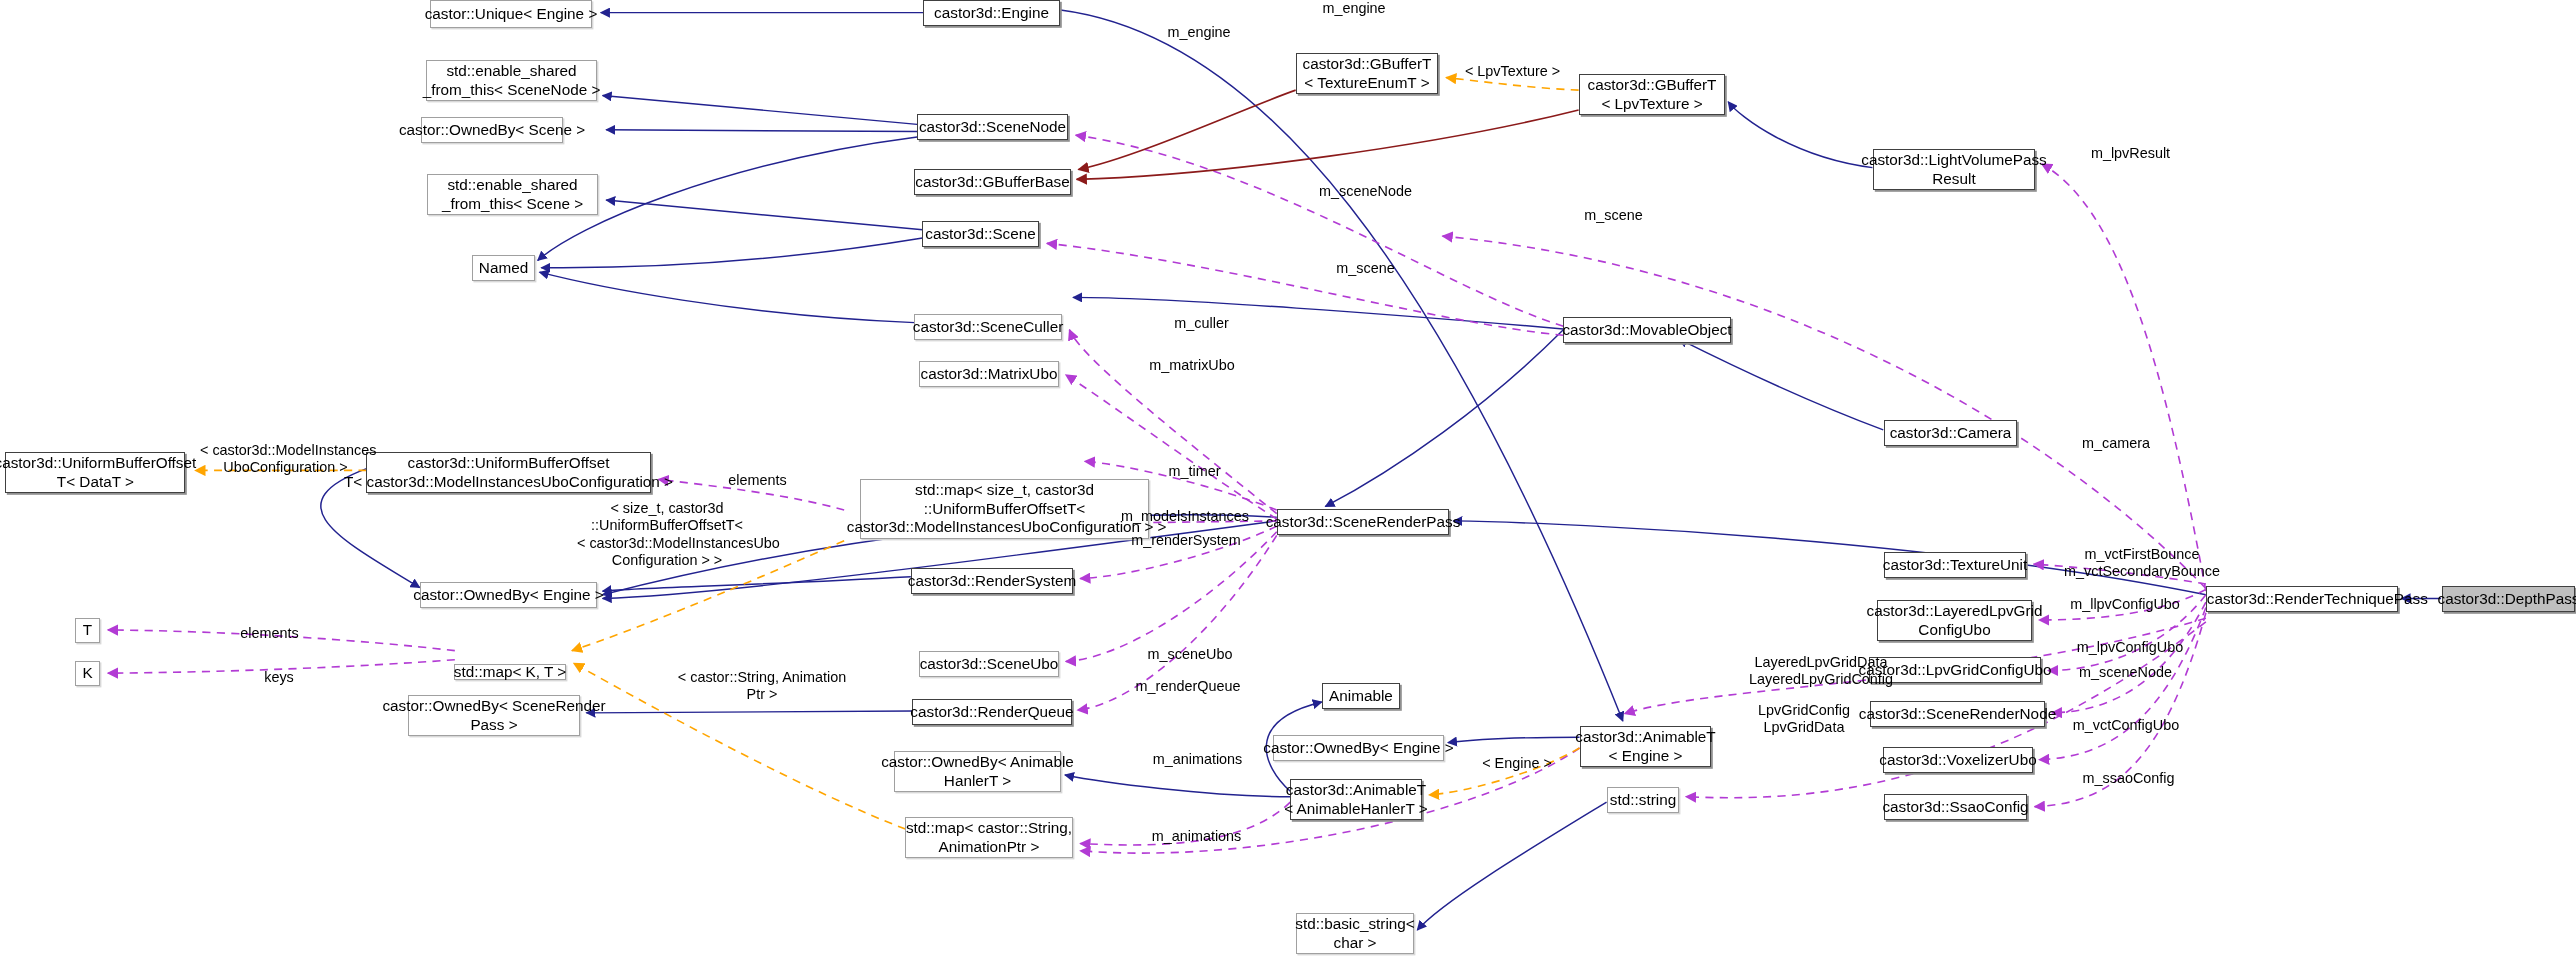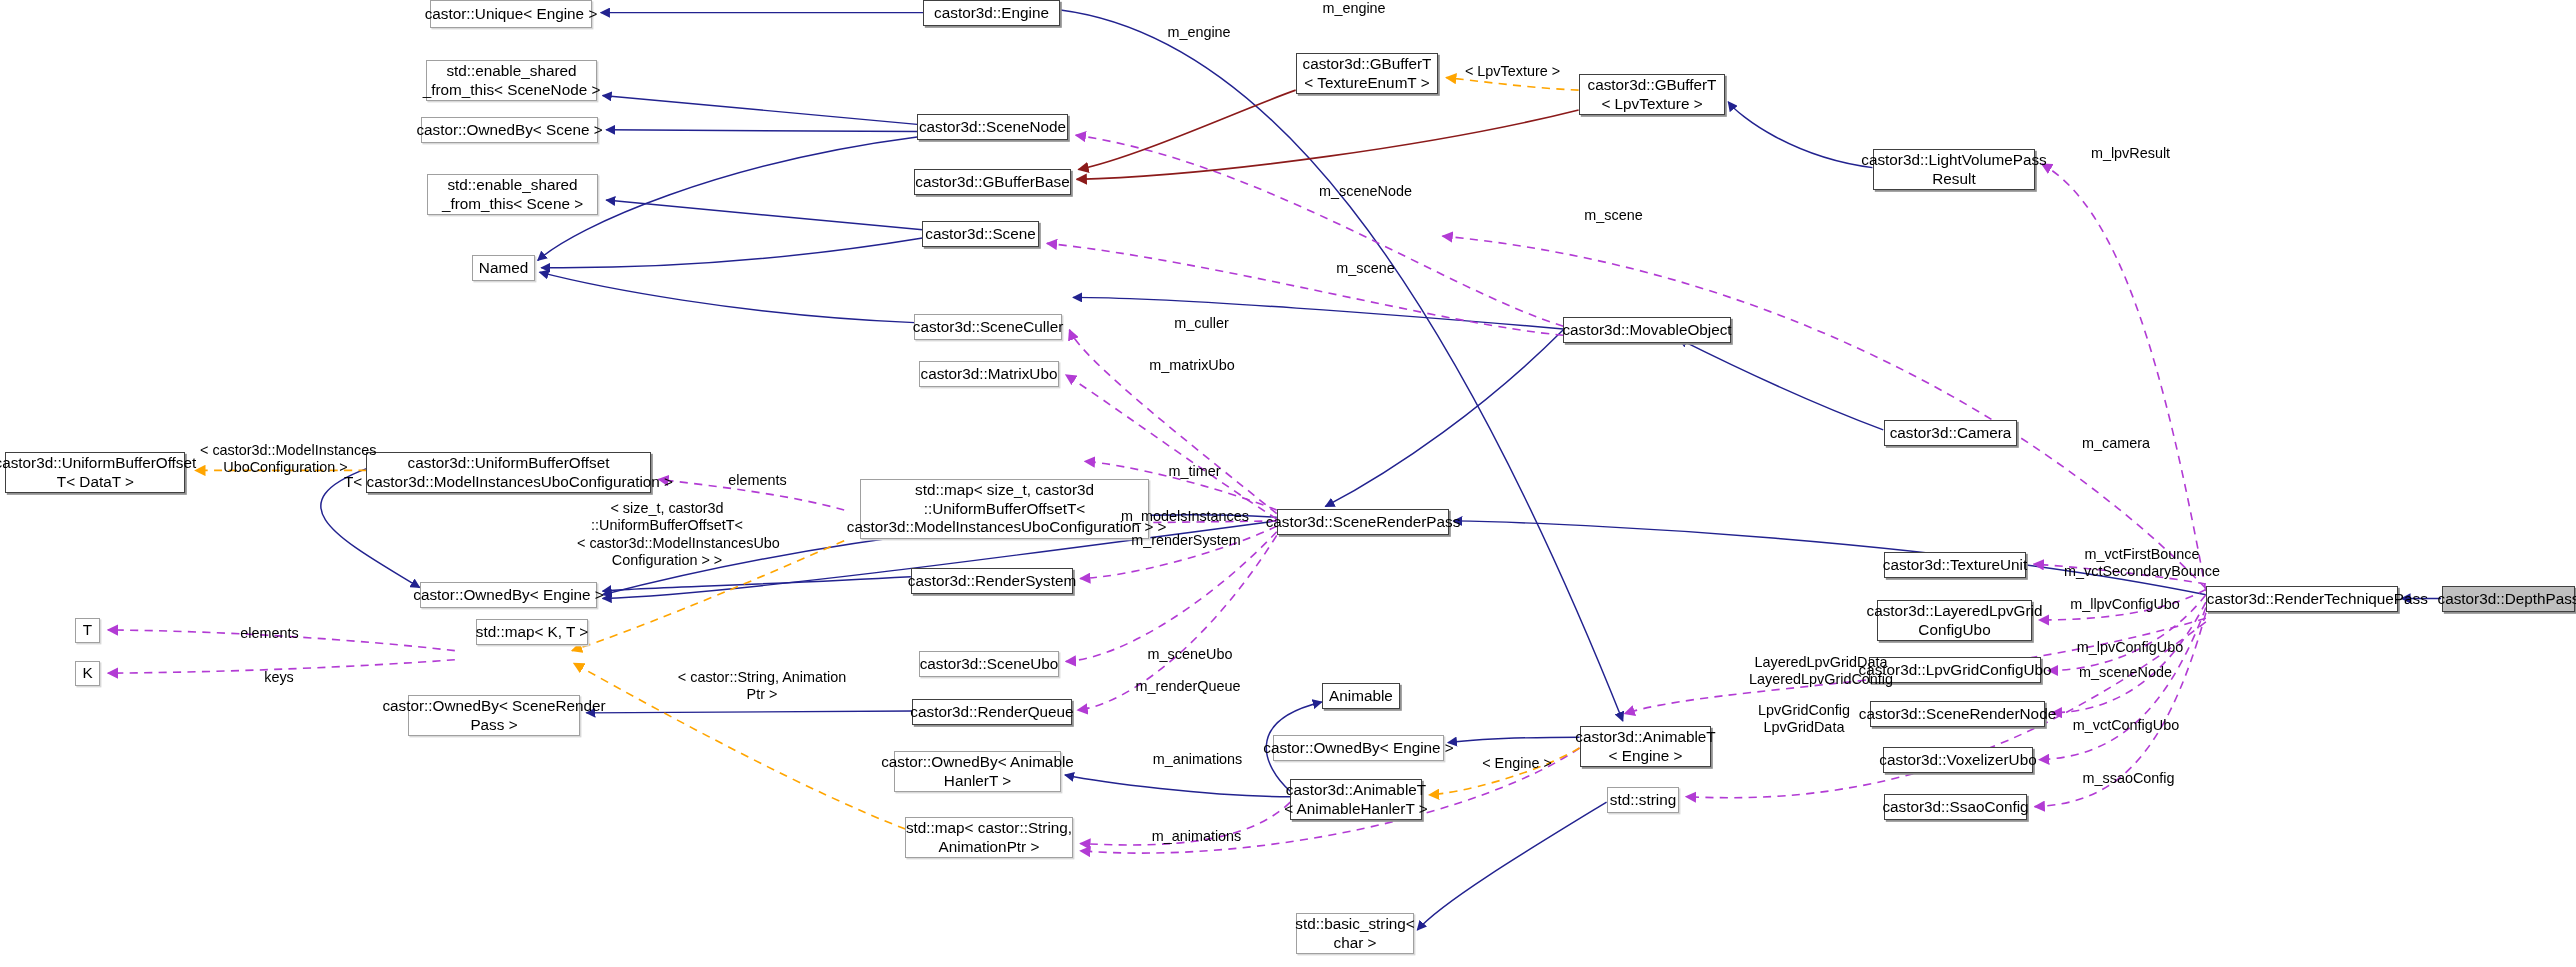--- a/index.html
+++ b/index.html
@@ -151,21 +151,21 @@
 
   <div id="nodes">
       <div class="node thin" style="left: 430px; top: 0px; width: 162px; height: 28px;">castor::Unique&lt; Engine &gt;</div>
       <div class="node bold" style="left: 923px; top: 0px; width: 137px; height: 26px;">castor3d::Engine</div>
       <div class="node thin" style="left: 426px; top: 60px; width: 171px; height: 41px;">std::enable_shared
 _from_this&lt; SceneNode &gt;</div>
       <div class="node bold" style="left: 1296px; top: 53px; width: 142px; height: 41px;">castor3d::GBufferT
 &lt; TextureEnumT &gt;</div>
       <div class="node bold" style="left: 1579px; top: 74px; width: 146px; height: 41px;">castor3d::GBufferT
 &lt; LpvTexture &gt;</div>
-      <div class="node thin" style="left: 421px; top: 117px; width: 177px; height: 26px;">castor::OwnedBy&lt; Scene &gt;</div>
+      <div class="node thin" style="left: 421px; top: 117px; width: 142px; height: 26px;">castor::OwnedBy&lt; Scene &gt;</div>
       <div class="node bold" style="left: 917px; top: 114px; width: 151px; height: 26px;">castor3d::SceneNode</div>
       <div class="node thin" style="left: 427px; top: 174px; width: 171px; height: 41px;">std::enable_shared
 _from_this&lt; Scene &gt;</div>
       <div class="node bold" style="left: 914px; top: 169px; width: 157px; height: 26px;">castor3d::GBufferBase</div>
       <div class="node bold" style="left: 1873px; top: 149px; width: 162px; height: 41px;">castor3d::LightVolumePass
 Result</div>
       <div class="node bold" style="left: 922px; top: 221px; width: 117px; height: 26px;">castor3d::Scene</div>
       <div class="node thin" style="left: 472px; top: 255px; width: 63px; height: 26px;">Named</div>
       <div class="node thin" style="left: 914px; top: 314px; width: 148px; height: 26px;">castor3d::SceneCuller</div>
       <div class="node bold" style="left: 1563px; top: 317px; width: 168px; height: 26px;">castor3d::MovableObject</div>
@@ -182,21 +182,21 @@
       <div class="node bold" style="left: 1277px; top: 509px; width: 172px; height: 26px;">castor3d::SceneRenderPass</div>
       <div class="node bold" style="left: 1884px; top: 552px; width: 142px; height: 26px;">castor3d::TextureUnit</div>
       <div class="node bold" style="left: 2206px; top: 586px; width: 192px; height: 26px; padding-left: 36px;">castor3d::RenderTechniquePass</div>
       <div class="node current" style="left: 2442px; top: 586px; width: 133px; height: 26px;">castor3d::DepthPass</div>
       <div class="node thin" style="left: 420px; top: 582px; width: 177px; height: 26px;">castor::OwnedBy&lt; Engine &gt;</div>
       <div class="node bold" style="left: 911px; top: 568px; width: 162px; height: 26px;">castor3d::RenderSystem</div>
       <div class="node bold" style="left: 1877px; top: 600px; width: 155px; height: 41px; text-align: center;">castor3d::LayeredLpvGrid
 ConfigUbo</div>
       <div class="node thin" style="left: 75px; top: 618px; width: 25px; height: 25px;">T</div>
       <div class="node bold" style="left: 1869px; top: 657px; width: 172px; height: 26px;">castor3d::LpvGridConfigUbo</div>
-      <div class="node thin" style="left: 454px; top: 619px; width: 112px; height: 26px; margin-left: 22px;">std::map&lt; K, T &gt;</div>
+      <div class="node thin" style="left: 454px; top: 664px; width: 112px; height: 16px;">std::map&lt; K, T &gt;</div>
       <div class="node thin" style="left: 919px; top: 651px; width: 140px; height: 26px;">castor3d::SceneUbo</div>
       <div class="node bold" style="left: 1322px; top: 683px; width: 78px; height: 26px;">Animable</div>
       <div class="node thin" style="left: 75px; top: 661px; width: 25px; height: 25px;">K</div>
       <div class="node bold" style="left: 1870px; top: 701px; width: 175px; height: 26px;">castor3d::SceneRenderNode</div>
       <div class="node thin" style="left: 408px; top: 695px; width: 172px; height: 41px;">castor::OwnedBy&lt; SceneRender
 Pass &gt;</div>
       <div class="node bold" style="left: 912px; top: 699px; width: 160px; height: 26px;">castor3d::RenderQueue</div>
       <div class="node thin" style="left: 1273px; top: 735px; width: 171px; height: 26px;">castor::OwnedBy&lt; Engine &gt;</div>
       <div class="node bold" style="left: 1580px; top: 726px; width: 131px; height: 41px;">castor3d::AnimableT
 &lt; Engine &gt;</div>

